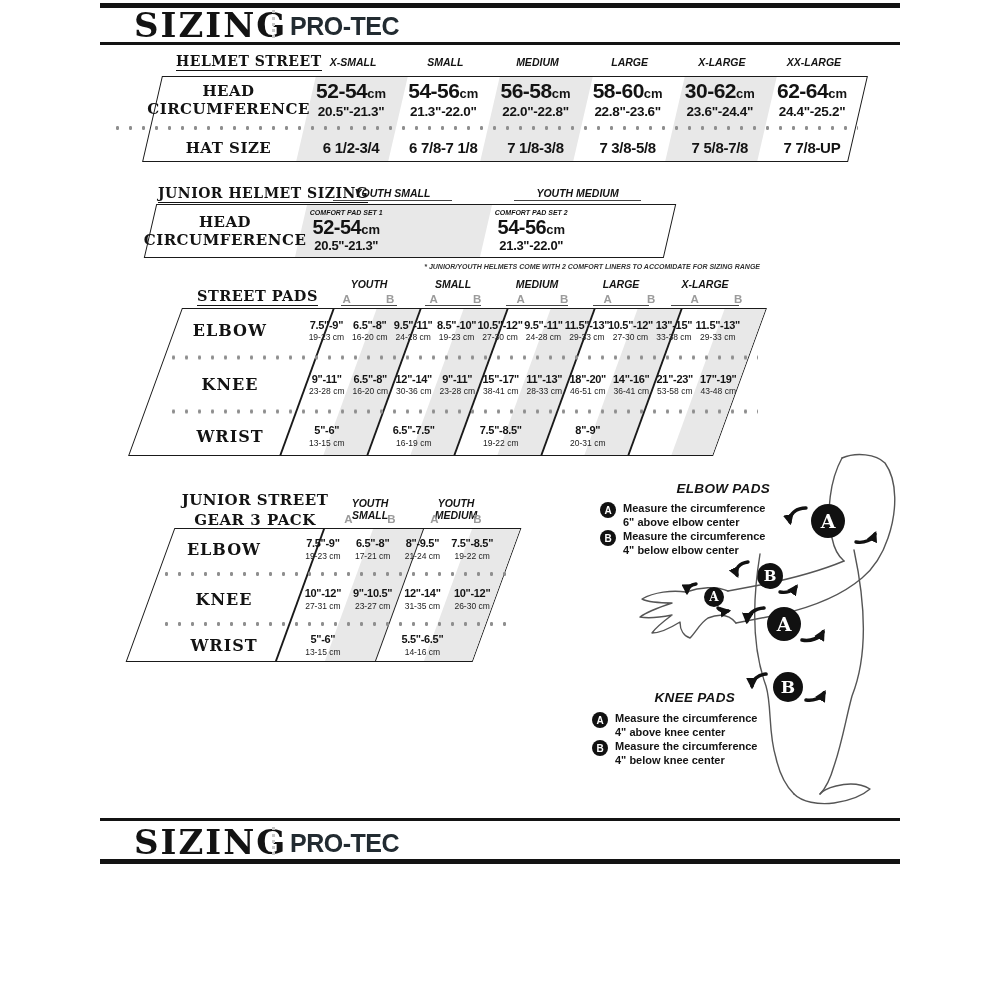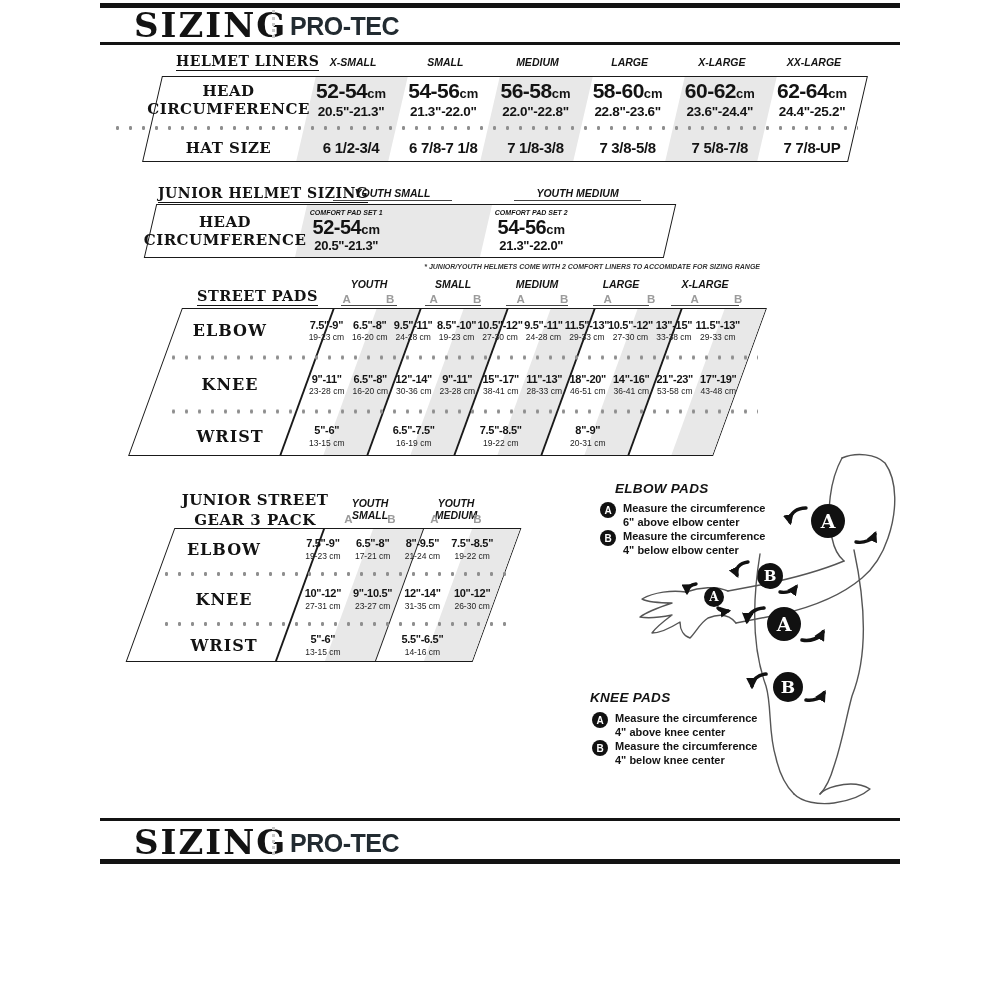--- a/index.html
+++ b/index.html
@@ -34,39 +34,39 @@
   .cm-big{font-weight:bold;font-size:21px;letter-spacing:-0.5px;line-height:1;}
   .cm-unit{font-weight:bold;font-size:13px;}
   .in-line{font-weight:bold;font-size:13.5px;margin-top:2px;letter-spacing:-0.3px;}
   .hat-val{font-weight:bold;font-size:15px;letter-spacing:-0.3px;}
   .set-lbl{font-size:7px;font-weight:bold;font-style:italic;letter-spacing:0;}
   .jr-cm{font-weight:bold;font-size:20px;letter-spacing:-0.5px;line-height:1.1;}
   .jr-in{font-weight:bold;font-size:13px;letter-spacing:-0.3px;}
   .pin{font-weight:bold;font-size:11px;letter-spacing:-0.3px;line-height:1.1;}
   .pcm{font-size:8.5px;color:#222;margin-top:1px;}
   .footnote{font-size:7px;font-weight:bold;font-style:italic;color:#333;text-align:right;}
-  .guide-title{font-style:italic;font-weight:bold;font-size:13.5px;letter-spacing:0.3px;text-align:left;}
+  .guide-title{font-style:italic;font-weight:bold;font-size:13.5px;letter-spacing:0.3px;text-align:right;}
   .guide-item{position:absolute;display:flex;gap:7px;align-items:flex-start;}
   .gbadge{flex:0 0 auto;width:16px;height:16px;border-radius:50%;background:#111;color:#fff;
           font-weight:bold;font-size:10px;display:flex;align-items:center;justify-content:center;}
   .gtext{font-weight:bold;font-size:11px;line-height:1.25;}
   svg{display:block;}
 </style>
 </head>
 <body>
 
 <div class="page">
 
   <div class="rule" style="left:100px;top:3px;width:800px;height:5px;"></div>
   <div class="abs big-title" style="left:134px;top:5px;">SIZING</div>
   <div class="vdots" style="left:272px;top:10px;height:28px;"></div>
   <div class="abs brand" style="left:290px;top:12px;">PRO-TEC</div>
   <div class="rule" style="left:100px;top:42px;width:800px;height:3px;"></div>
 
-  <div class="abs sec-title und" style="left:176px;top:53px;font-size:14px;">HELMET LINERS</div>
+  <div class="abs sec-title und" style="left:176px;top:53px;font-size:14px;">HELMET STREET</div>
 
   <div class="szhdr-row" style="left:307px;top:56px;width:553px;">
     <div class="szhdr" style="width:92.2px;"><span>X-SMALL</span></div>
     <div class="szhdr" style="width:92.2px;"><span>SMALL</span></div>
     <div class="szhdr" style="width:92.2px;"><span>MEDIUM</span></div>
     <div class="szhdr" style="width:92.2px;"><span>LARGE</span></div>
     <div class="szhdr" style="width:92.2px;"><span>X-LARGE</span></div>
     <div class="szhdr" style="width:92.2px;"><span>XX-LARGE</span></div>
   </div>
 
@@ -94,21 +94,21 @@
         </div>
         <div class="cell" style="width:92.2px;">
           <div><span class="cm-big">56-58</span><span class="cm-unit">cm</span></div>
           <div class="in-line">22.0"-22.8"</div>
         </div>
         <div class="cell" style="width:92.2px;">
           <div><span class="cm-big">58-60</span><span class="cm-unit">cm</span></div>
           <div class="in-line">22.8"-23.6"</div>
         </div>
         <div class="cell" style="width:92.2px;">
-          <div><span class="cm-big">60-62</span><span class="cm-unit">cm</span></div>
+          <div><span class="cm-big">30-62</span><span class="cm-unit">cm</span></div>
           <div class="in-line">23.6"-24.4"</div>
         </div>
         <div class="cell" style="flex:1;">
           <div><span class="cm-big">62-64</span><span class="cm-unit">cm</span></div>
           <div class="in-line">24.4"-25.2"</div>
         </div>
       </div>
       <div class="dots" style="height:10px;width:calc(100% + 45px);margin-left:-45px;"></div>
       <div class="trow" style="flex:1;">
         <div class="cell" style="width:153px;">

